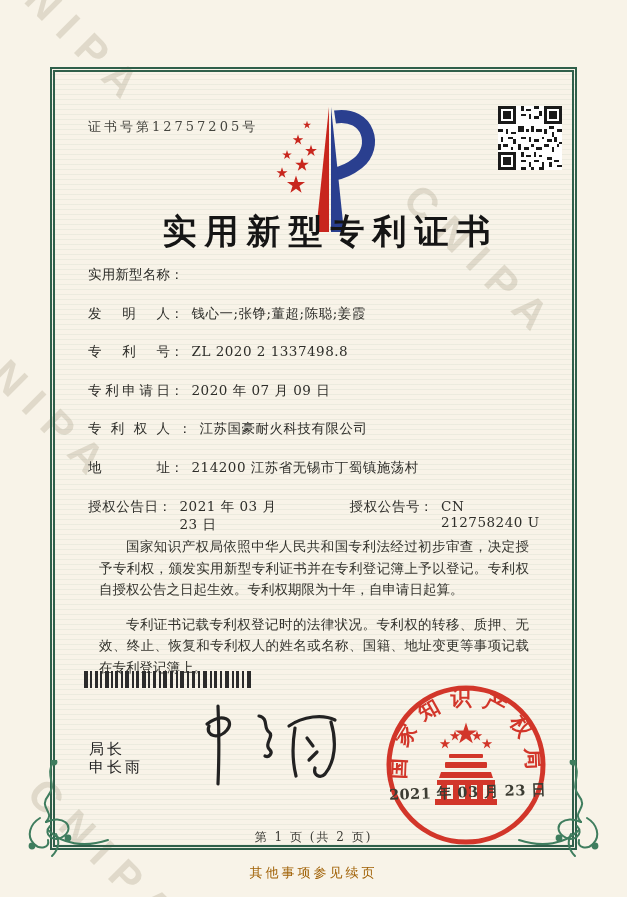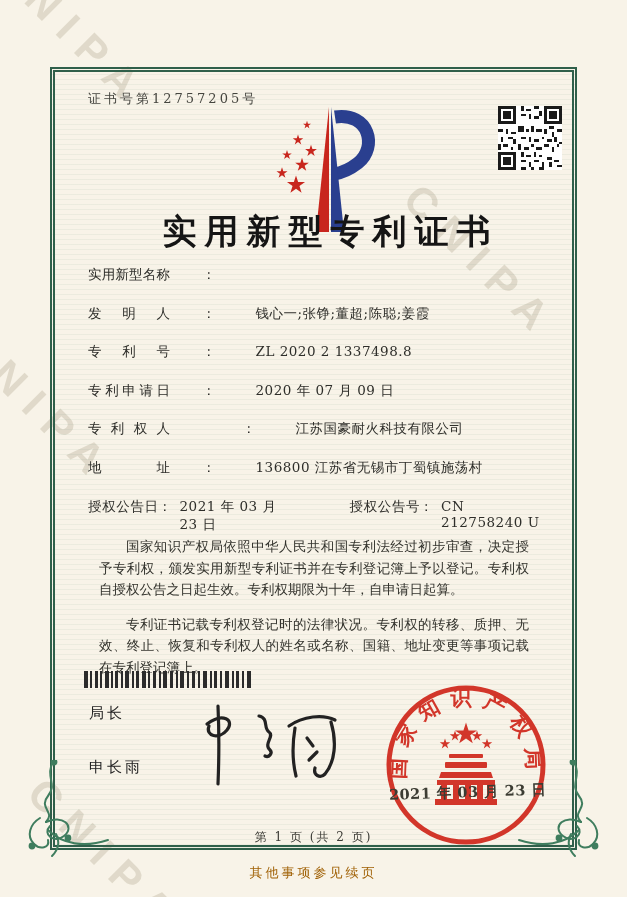--- a/index.html
+++ b/index.html
@@ -26,36 +26,35 @@
     position:absolute;
     left:50px;top:67px;width:527px;height:783px;
     border:5px double #2f5f4a;
     box-sizing:border-box;
     background:repeating-linear-gradient(0deg,
       rgba(106,156,128,0.09) 0px, rgba(106,156,128,0.09) 1px,
       transparent 1px, transparent 5px);
     z-index:2;
   }
   .cert-no{
-    position:absolute;left:88px;top:90px;
+    position:absolute;left:88px;top:118px;
     font-size:13px;letter-spacing:3px;color:#45453f;z-index:3;text-align:center;
   }
   .logo{position:absolute;left:265px;top:103px;z-index:3;}
   .qr{position:absolute;left:498px;top:106px;z-index:3;}
   .title{
     position:absolute;left:0;top:209px;width:100%;
     text-align:center;font-size:34px;font-weight:700;
     letter-spacing:8px;color:#151515;z-index:3;margin-left:17px;
   }
   .fields{position:absolute;left:88px;top:265px;width:460px;z-index:3;}
   .field-row{
     display:flex;align-items:baseline;
     font-size:13.5px;line-height:19px;margin-bottom:19.5px;
     color:#2e2e2a;
-    gap:32px;
   }
   .flabel{
     display:inline-block;width:82px;
     text-align:justify;text-align-last:justify;
     flex:none;
   }
   .colon{flex:none;margin-right:8px;}
   .fvalue{white-space:pre-wrap;letter-spacing:0.5px;}
   .grant-row{
     position:absolute;left:88px;top:498px;width:460px;
@@ -65,21 +64,21 @@
   .grant-group .flabel{width:70px;}
   .grant-gap{width:52px;flex:none;}
   .paragraphs{
     position:absolute;left:86px;top:523px;width:456px;
     font-size:13.5px;line-height:21.5px;
     text-align:justify;color:#33332d;z-index:3;
   }
   .paragraphs p{margin:13px;text-indent:2em;}
   .barcode{position:absolute;left:84px;top:671px;z-index:3;}
   .signer-title{
-    position:absolute;left:89px;top:704px;
+    position:absolute;left:89px;top:740px;
     font-family:"Liberation Sans",sans-serif;
     font-size:15px;letter-spacing:3px;color:#222;z-index:3;
   }
   .signer-name{
     position:absolute;left:89px;top:758px;
     font-family:"Liberation Sans",sans-serif;
     font-size:15px;letter-spacing:3px;color:#222;z-index:3;
   }
   .signature{position:absolute;left:185px;top:698px;z-index:3;}
   .seal{position:absolute;left:383px;top:682px;z-index:3;opacity:0.93;}
@@ -224,21 +223,21 @@
     </div>
     <div class="field-row">
       <span class="flabel">专利权人</span>
         <span class="colon"></span>
         <span class="colon2 colon">：</span>
         <span class="fvalue">江苏国豪耐火科技有限公司</span>
     </div>
     <div class="field-row">
       <span class="flabel">地址</span>
         <span class="colon">：</span>
-        <span class="fvalue">136800 江苏省无锡市丁蜀镇施荡村</span>
+        <span class="fvalue">214200 江苏省无锡市丁蜀镇施荡村</span>
     </div>
   </div>
 
   <div class="grant-row">
     <span class="grant-group">
       <span class="flabel">授权公告日</span>
         <span class="colon">：</span>
         <span class="fvalue">2021 年 03 月 23 日</span>
     </span>
     <span class="grant-gap"></span>

